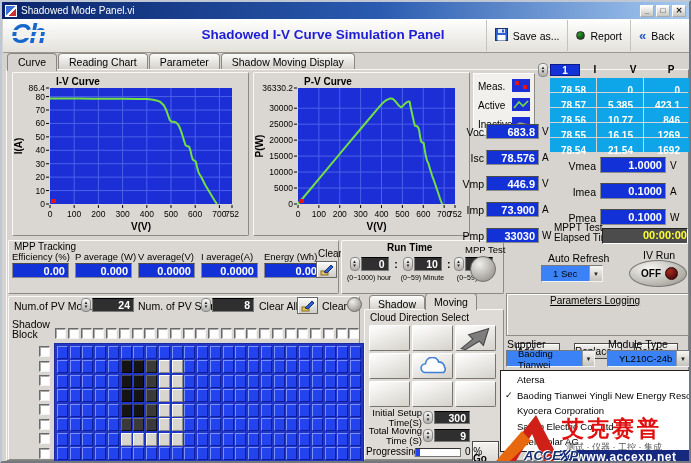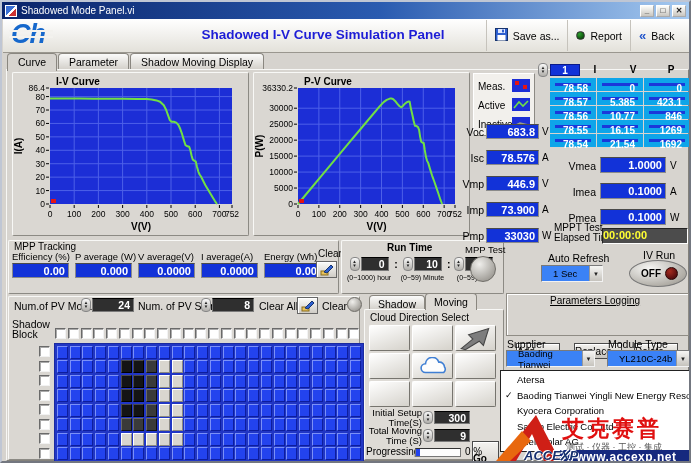--- a/index.html
+++ b/index.html
@@ -43,31 +43,31 @@
     border:1px solid;border-color:#fff #8c8a84 #8c8a84 #fff;padding:3px 4px;}
   .lrow{display:flex;align-items:center;justify-content:space-between;height:19px;font-size:10px;}
   
   .ptable{position:absolute;left:548px;top:62px;width:140px;}
   .thead{display:flex;height:13px;padding-left:26px;position:relative;font-size:10px;font-weight:bold;}
   .idxcell{position:absolute;left:0;top:0;width:30px;height:12px;background:#1232d8;color:#fff;
     text-align:center;font-weight:bold;border:1px solid #0a1a8a;}
   .hcell{flex:1;text-align:center;}
   .trow{display:flex;gap:1px;margin-top:1px;}
   .tcell{flex:1;height:13px;background:#1b38da;color:#fff;font-weight:bold;font-size:10px;
-    text-align:right;padding:0 3px;border:5px solid #0ea5e9;}
+    text-align:right;padding:0 3px;border:7px solid #0ea5e9;}
   .spin{position:absolute;width:10px;height:14px;background:linear-gradient(#f8f8f8,#b0aeaa);
     border:1px solid #888;border-radius:4px;display:flex;flex-direction:column;align-items:center;justify-content:center;
     font-size:4.5px;line-height:4.5px;color:#222;}
   .spin-in{width:10px;height:14px;position:relative;flex:none;background:linear-gradient(#f8f8f8,#b0aeaa);
     border:1px solid #888;border-radius:4px;display:flex;flex-direction:column;align-items:center;justify-content:center;
     font-size:4.5px;line-height:4.5px;color:#222;}
   .darkbox{background:#2f2f2f;color:#fff;font-weight:bold;font-size:10.5px;text-align:right;
     padding:0 3px;border:1px solid #7a7a7a;border-top-color:#000;}
   .elapsed{position:absolute;left:600px;top:226px;width:86px;height:16px;background:#4c4c4c;color:#ffff33;
-    font-weight:bold;font-size:11px;text-align:left;border:1px solid;border-color:#222 #fff #fff #222;}
+    font-weight:bold;font-size:11px;text-align:right;border:1px solid;border-color:#222 #fff #fff #222;}
   .combo{position:absolute;background:#3b82f6;border:1px solid;border-color:#7a7a7a #f2f2f2 #f2f2f2 #7a7a7a;
     display:flex;align-items:center;font-size:9.5px;padding-left:11px;}
   .combo .arr{margin-left:auto;width:13px;align-self:stretch;background:linear-gradient(#f6f6f4,#c6c3bd);
     border-left:1px solid #999;display:flex;align-items:center;justify-content:center;font-size:6px;color:#222;}
   .offbtn{position:absolute;left:627px;top:258px;width:58px;height:27px;border-radius:50%;
     background:radial-gradient(ellipse at 35% 30%,#f6f6f4,#b2afa8 70%,#8e8b84);border:1px solid #777;display:flex;align-items:center;}
   .offtxt{margin-left:11px;font-weight:bold;font-size:10px;}
   .offled{width:13px;height:13px;border-radius:50%;margin-left:4px;background:radial-gradient(circle at 35% 30%,#a52a1e,#520d0f 75%);border:1px solid #2a0505;}
   .gtitle{position:absolute;font-size:10px;text-decoration:underline;}
   .mppfields{position:absolute;left:10px;top:249px;display:flex;}
@@ -156,20 +156,21 @@
       </div>
       <div class="hbtn">
         <span class="backglyph">«</span>
         <span>Back</span>
       </div>
     </div>
   </div>
 
   <div class="tabstrip" id="tabstrip">
       <div class="tab sel">Curve</div>
+      <div class="tab">Reading Chart</div>
       <div class="tab">Parameter</div>
       <div class="tab">Shadow Moving Display</div>
     </div>
   <div class="tabpage"></div>
 
   <div class="panel" style="left:10px;top:70px;width:237px;height:164px">
     <svg width="233" height="158" style="position:absolute;left:1px;top:2px">
         <rect x="36" y="13" width="182" height="116" fill="#1c2ed6"></rect>
         <line x1="60.20212765957447" y1="13" x2="60.20212765957447" y2="129" stroke="#4d60e8" stroke-width="1"></line>
         <line x1="84.40425531914894" y1="13" x2="84.40425531914894" y2="129" stroke="#4d60e8" stroke-width="1"></line>

